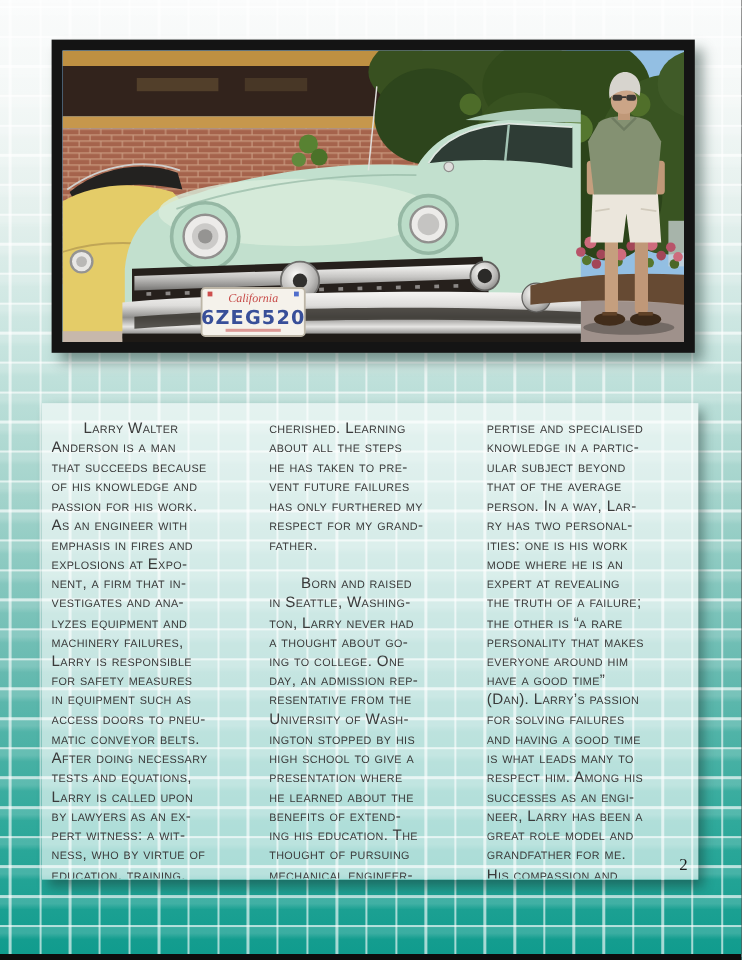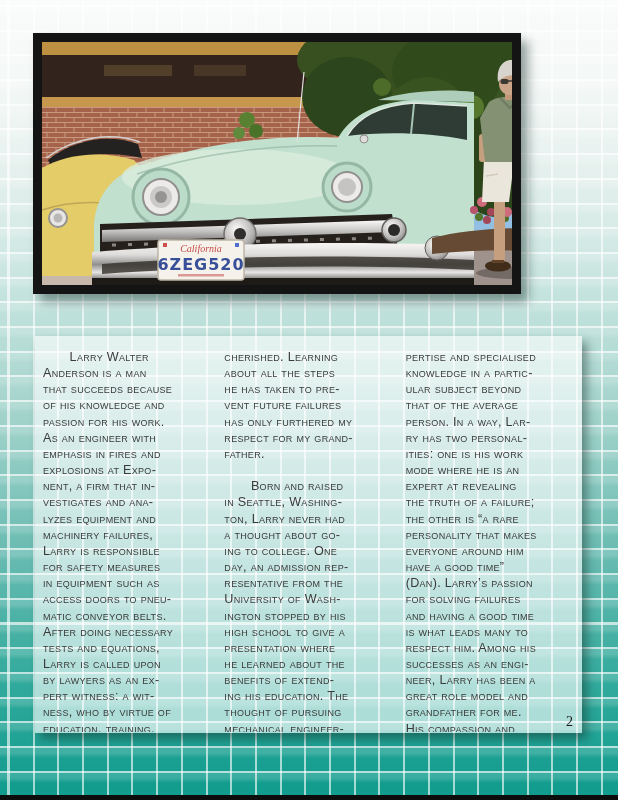--- a/index.html
+++ b/index.html
@@ -9,21 +9,21 @@
     background-image:
       repeating-linear-gradient(90deg, rgba(255,255,255,0.62) 0px, rgba(255,255,255,0.62) 2px, rgba(255,255,255,0) 2px, rgba(255,255,255,0) 24.7px),
       repeating-linear-gradient(180deg, rgba(255,255,255,0.62) 0px, rgba(255,255,255,0.62) 2px, rgba(255,255,255,0) 2px, rgba(255,255,255,0) 24.7px),
       repeating-linear-gradient(180deg, rgba(255,255,255,0.16) 0px, rgba(255,255,255,0.16) 7px, rgba(255,255,255,0) 12px, rgba(255,255,255,0) 24.7px),
       linear-gradient(180deg, #fafbfb 0%, #f4f8f7 10%, #e4f0ed 22%, #c9e5e0 35%, #a2d3cb 52%, #66bab0 70%, #2fa99b 86%, #0f9b8d 100%);
     background-position: 8px 5px, 8px 5px, 8px 5px, 0 0;
   }
   .bottom-bar { position:absolute; left:0; bottom:0; width:100%; height:5px; background:#0d0d0d; }
 
   .photo-frame {
-    position:absolute; left:33px; top:33px; width:488px; height:261px;
+    position:absolute; left:43px; top:33px; width:536px; height:261px;
     background:#141414; padding:9px; box-sizing:border-box;
     box-shadow: 7px 8px 10px rgba(25,50,45,0.45);
   }
   .photo-inner { width:100%; height:100%; overflow:hidden; position:relative; background:#7fb0da; }
   .photo-inner svg { display:block; }
 
   .text-panel {
     position:absolute; left:35px; top:336px; width:547px; height:397px;
     background:rgba(255,255,255,0.62);
     box-shadow: 5px 6px 9px rgba(20,45,40,0.45);

